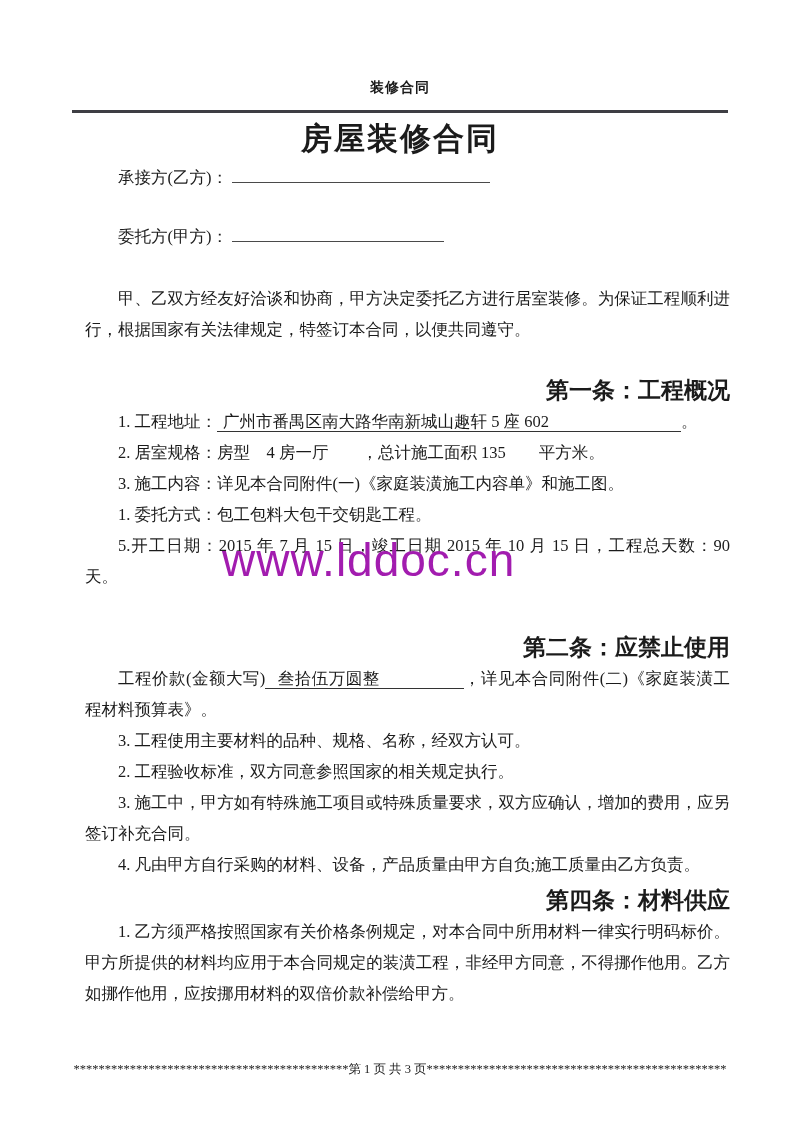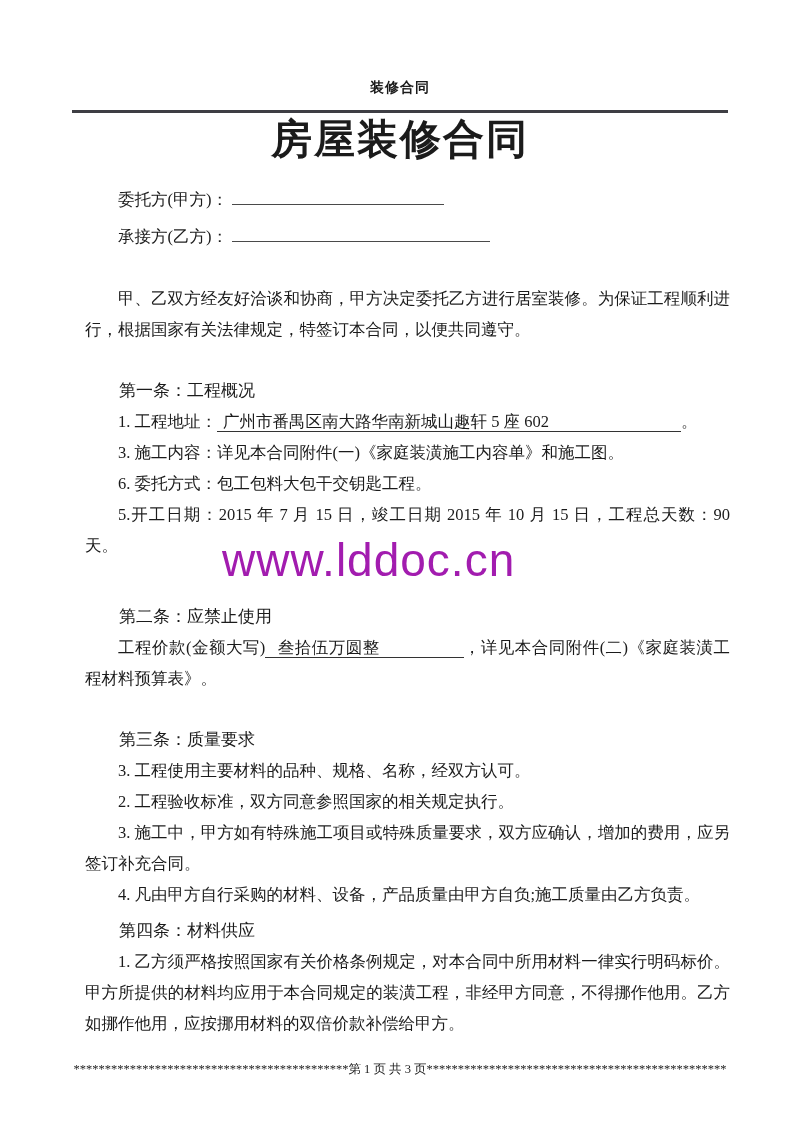--- a/index.html
+++ b/index.html
@@ -23,21 +23,21 @@
     letter-spacing: 1px;
   }
   .header-rule {
     width: 656px;
     margin: 12px auto 0 auto;
     border-top: 3px solid #3e3e44;
   }
   .title {
     margin-top: 6px;
     text-align: center;
-    font-size: 41px;
+    font-size: 31px;
     font-weight: 700;
     line-height: 40px;
     letter-spacing: 2px;
   }
   .body {
     padding: 0 70px 0 85px;
     font-size: 16.5px;
     line-height: 31px;
     text-align: justify;
   }
@@ -52,25 +52,25 @@
     border-bottom: 1px solid #4a4a4a;
     height: 1.05em;
     vertical-align: baseline;
     margin-left: 4px;
   }
   .blank-a { width: 212px; }
   .blank-b { width: 258px; }
   .para { margin: 0; text-indent: 2em; }
   .intro { margin-top: 28px; }
   .heading {
-    font-size: 17px;
-    font-weight: 400;
+    font-size: 23px;
+    font-weight: 700;
     line-height: 31px;
     text-indent: 2em;
-    text-align: left;
+    text-align: right;
   }
   .heading.s1 { margin-top: 30px; }
   .heading.s2 { margin-top: 40px; }
   .heading.s3 { margin-top: 30px; }
   .heading.s4 { margin-top: 5px; }
   .u {
     border-bottom: 1px solid #333333;
     text-indent: 0;
   }
   .u-address { padding-left: 6px; padding-right: 132px; }
@@ -105,39 +105,39 @@
 <div class="page">
 
   <div class="running-header">装修合同</div>
 
   <div class="header-rule"></div>
 
   <h1 class="title">房屋装修合同</h1>
 
   <div class="body">
 
+    <div class="party-row">
+      <span>承接方(乙方)：</span><span class="blank blank-b"></span>
+    </div>
     <div class="party-row first">
       <span>委托方(甲方)：</span><span class="blank blank-a"></span>
-    </div>
-    <div class="party-row">
-      <span>承接方(乙方)：</span><span class="blank blank-b"></span>
     </div>
 
     <p class="para intro">甲、乙双方经友好洽谈和协商，甲方决定委托乙方进行居室装修。为保证工程顺利进行，根据国家有关法律规定，特签订本合同，以便共同遵守。</p>
 
     <h2 class="heading s1">第一条：工程概况</h2>
     <p class="para"><span>1. 工程地址：</span><span class="u u-address">广州市番禺区南大路华南新城山趣轩 5 座 602</span><span>。</span></p>
+    <p class="para">2. 居室规格：房型　4 房一厅　　，总计施工面积 135　　平方米。</p>
     <p class="para">3. 施工内容：详见本合同附件(一)《家庭装潢施工内容单》和施工图。</p>
-    <p class="para">6. 委托方式：包工包料大包干交钥匙工程。</p>
+    <p class="para">1. 委托方式：包工包料大包干交钥匙工程。</p>
     <p class="para">5.开工日期：2015 年 7 月 15 日，竣工日期 2015 年 10 月 15 日，工程总天数：90 天。</p>
 
     <h2 class="heading s2">第二条：应禁止使用</h2>
     <p class="para"><span>工程价款(金额大写)</span><span class="u u-amount">叁拾伍万圆整</span><span>，详见本合同附件(二)《家庭装潢工程材料预算表》。</span></p>
 
-    <h2 class="heading s3">第三条：质量要求</h2>
     <p class="para">3. 工程使用主要材料的品种、规格、名称，经双方认可。</p>
     <p class="para">2. 工程验收标准，双方同意参照国家的相关规定执行。</p>
     <p class="para">3. 施工中，甲方如有特殊施工项目或特殊质量要求，双方应确认，增加的费用，应另签订补充合同。</p>
     <p class="para">4. 凡由甲方自行采购的材料、设备，产品质量由甲方自负;施工质量由乙方负责。</p>
 
     <h2 class="heading s4">第四条：材料供应</h2>
     <p class="para">1. 乙方须严格按照国家有关价格条例规定，对本合同中所用材料一律实行明码标价。甲方所提供的材料均应用于本合同规定的装潢工程，非经甲方同意，不得挪作他用。乙方如挪作他用，应按挪用材料的双倍价款补偿给甲方。</p>
 
   </div>
 

